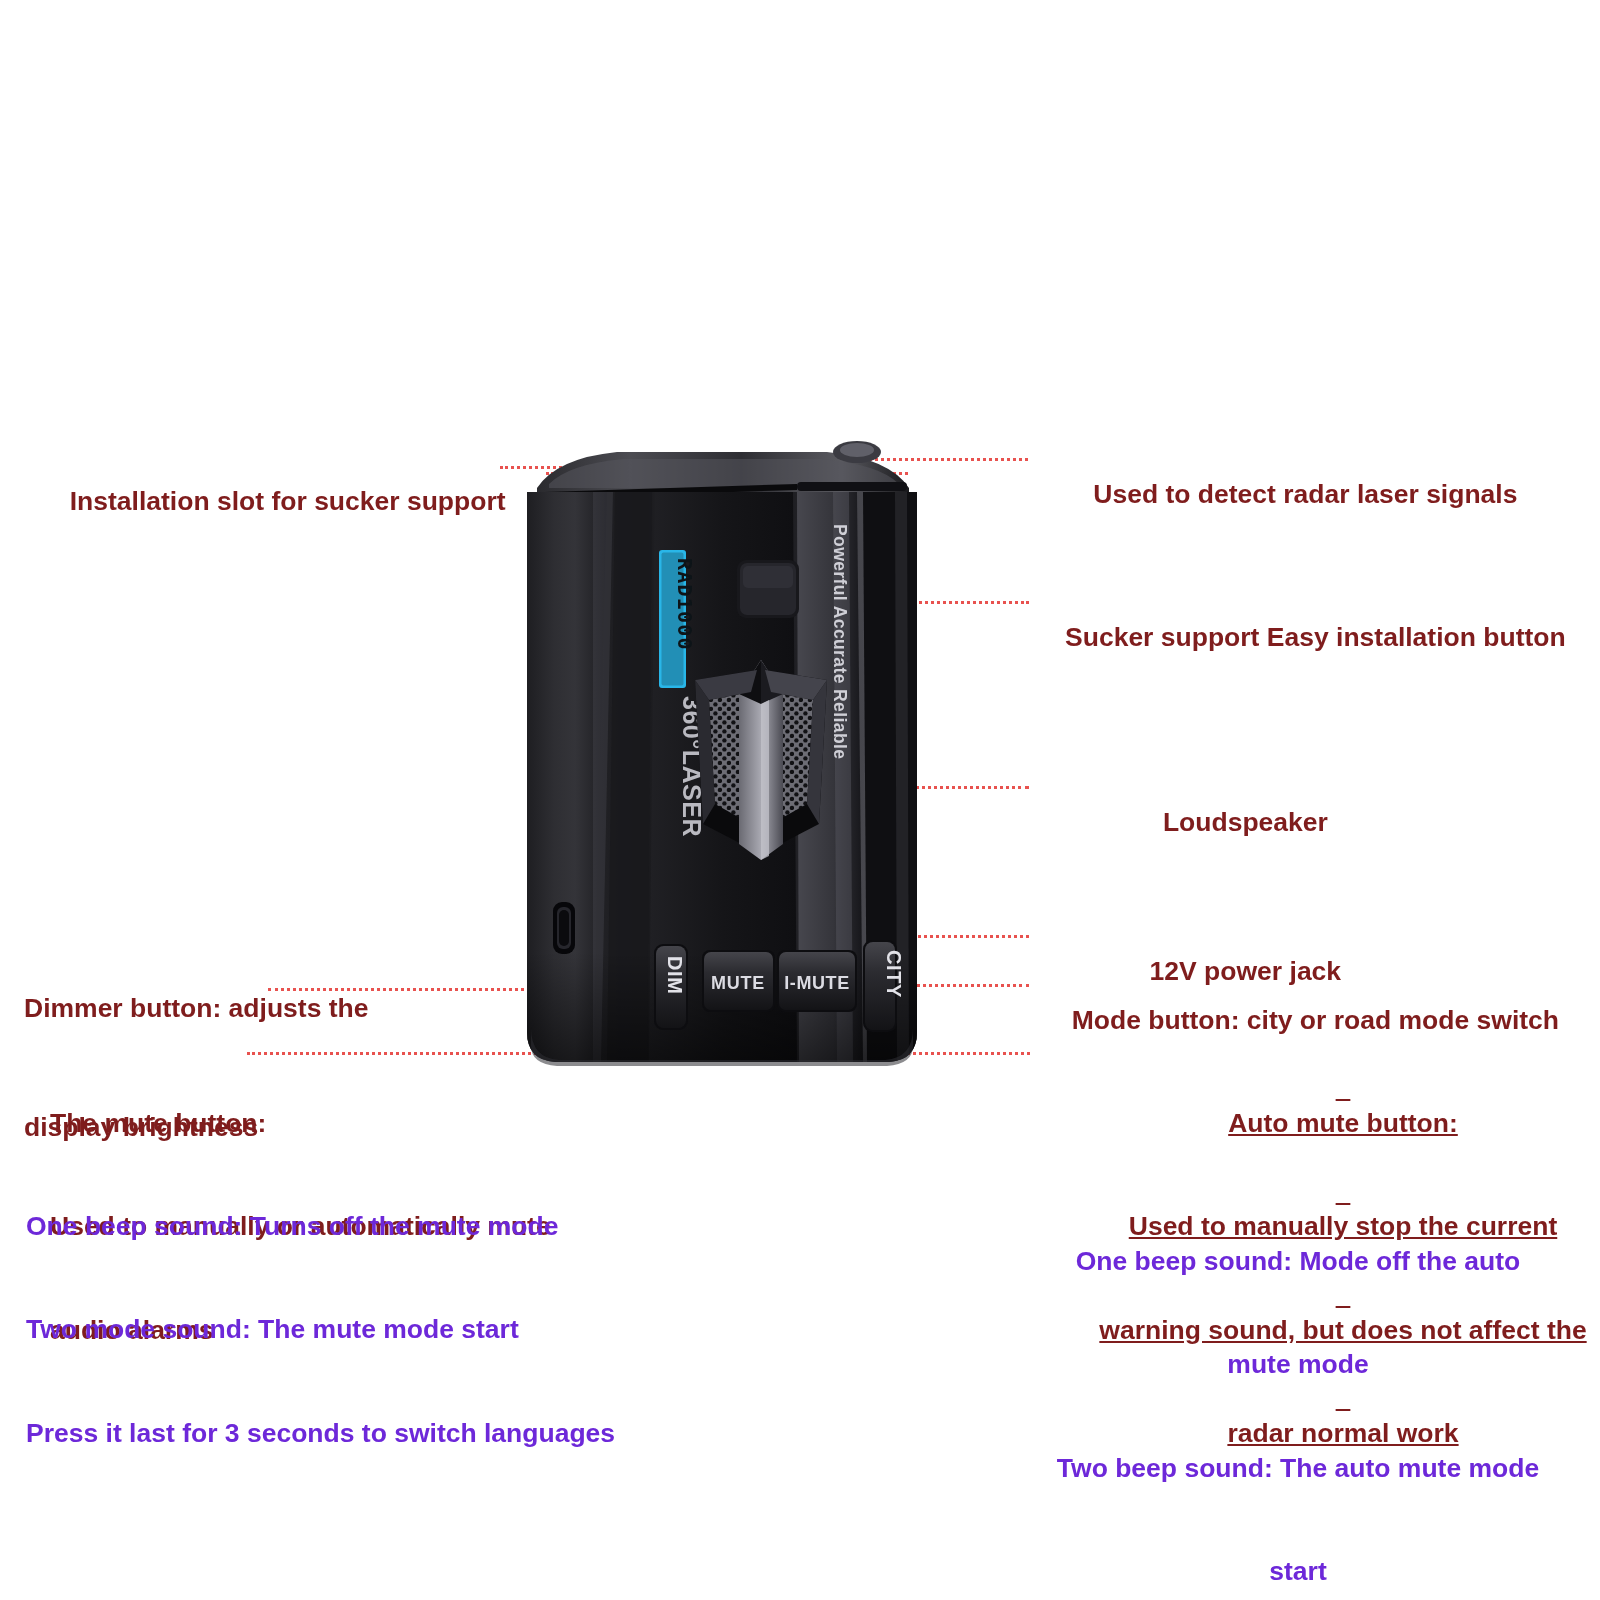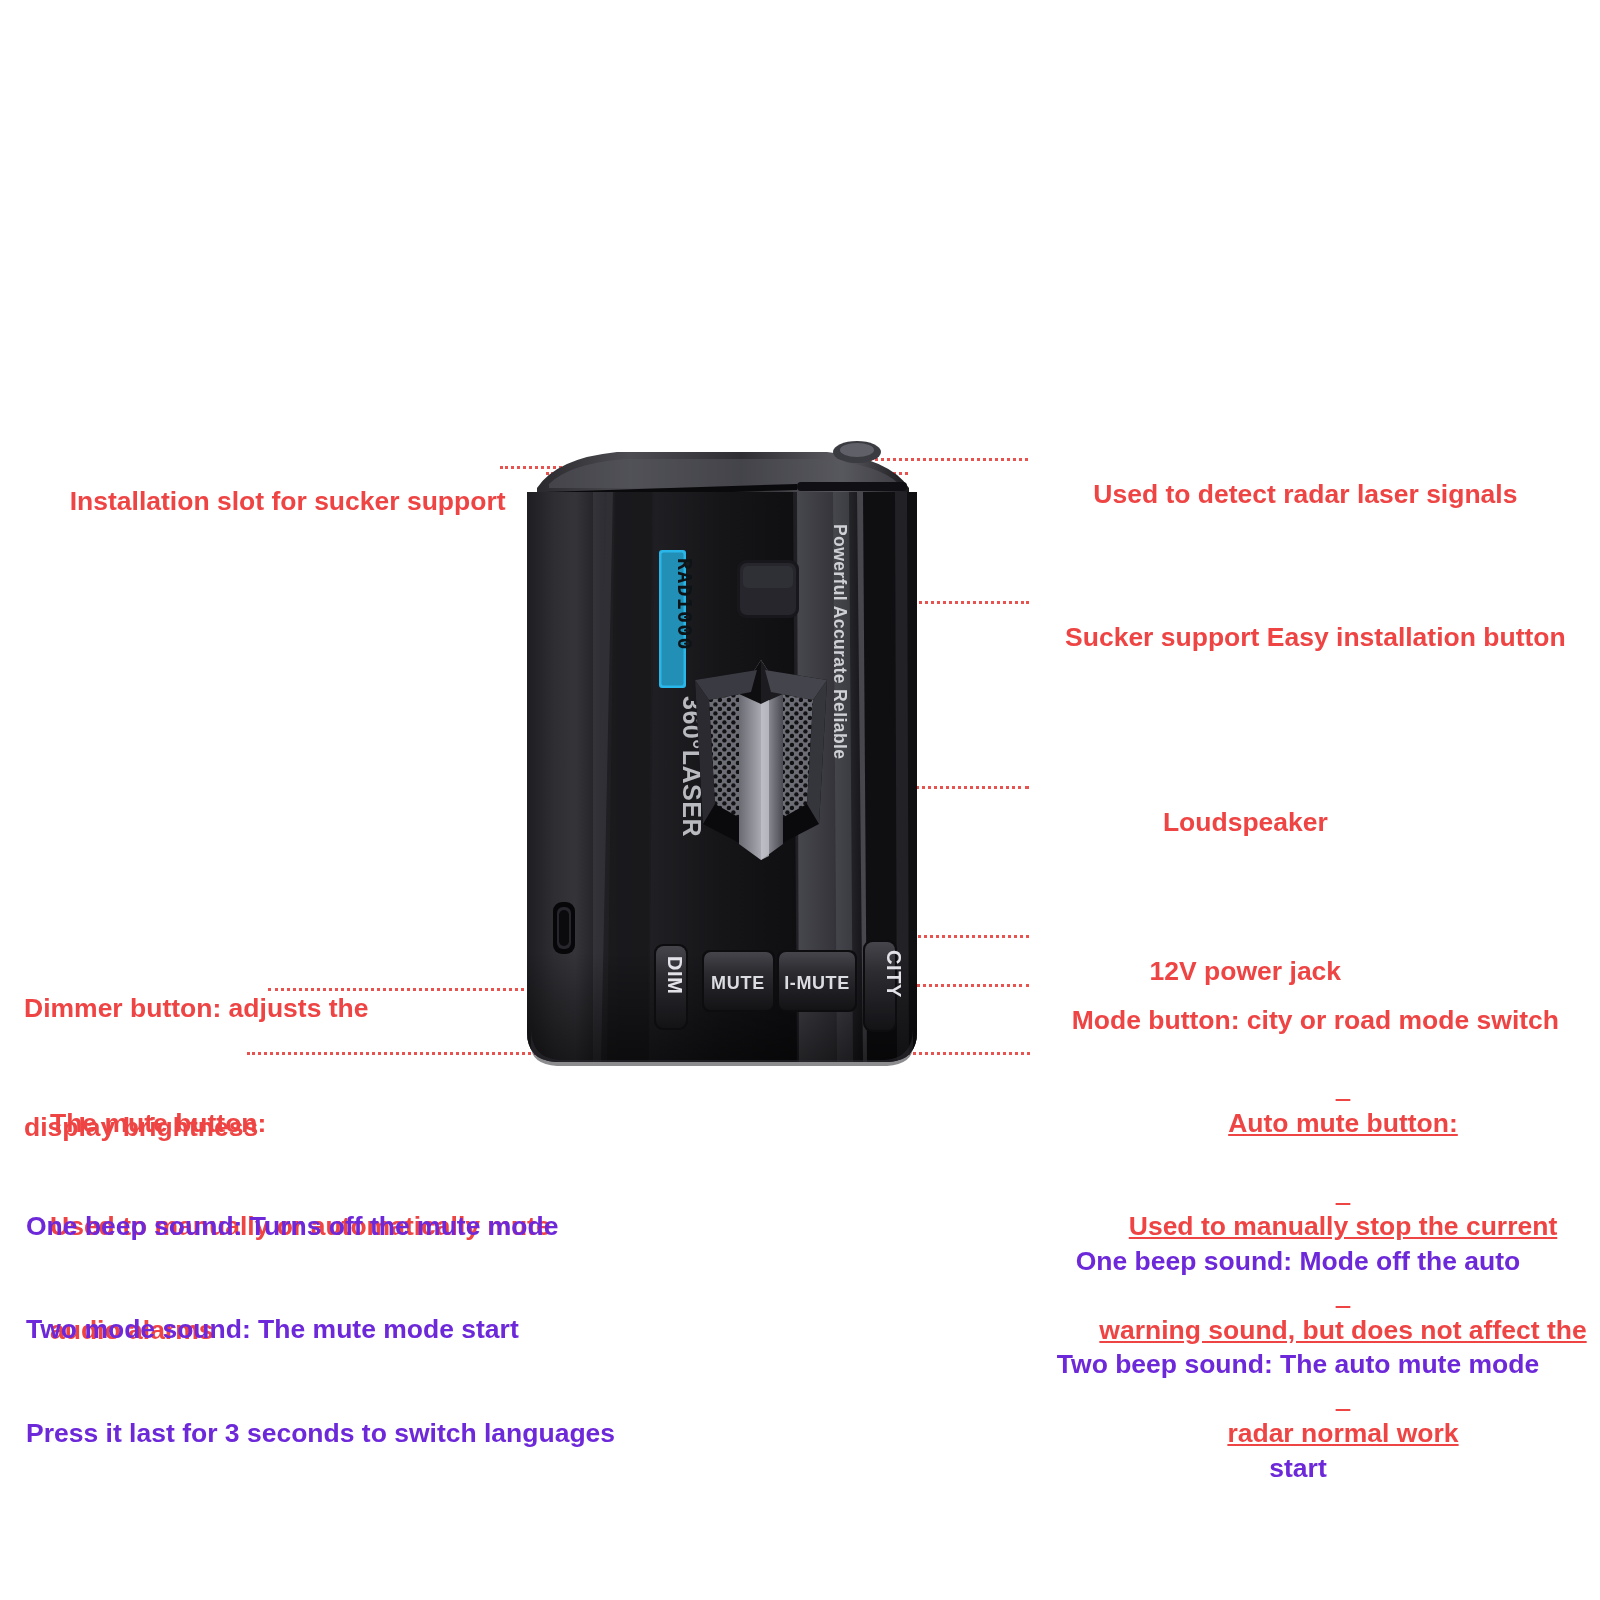--- a/index.html
+++ b/index.html
@@ -29,21 +29,21 @@
     letter-spacing: -0.3px;
     color: #141414;
   }
 
   
   .anno {
     position: absolute;
     font-size: 26.5px;
     font-weight: bold;
     line-height: 1.30;
-    color: #ef4444;
+    color: #7f1d1d;
     white-space: pre-wrap;
   }
   .anno.red { color: #6d28d9; }
   .anno.right { text-align: center; }
   .anno.left-al { text-align: left; }
 
   
   .lead-h {
     position: absolute;
     height: 0;
@@ -312,15 +312,16 @@
 
 <div class="anno right" style="left:1083px; top:1037px; width:520px;text-decoration:underline;">
   <div>Auto mute button:</div>
   <div>Used to manually stop the current</div>
   <div>warning sound, but does not affect the</div>
   <div>radar normal work</div>
 </div>
 
 <div class="anno right red" style="left:1038px; top:1175px; width:520px;">
   <div>One beep sound: Mode off the auto</div>
+  <div>mute mode</div>
   <div>Two beep sound: The auto mute mode</div>
   <div>start</div>
 </div>
 
 </body></html>

